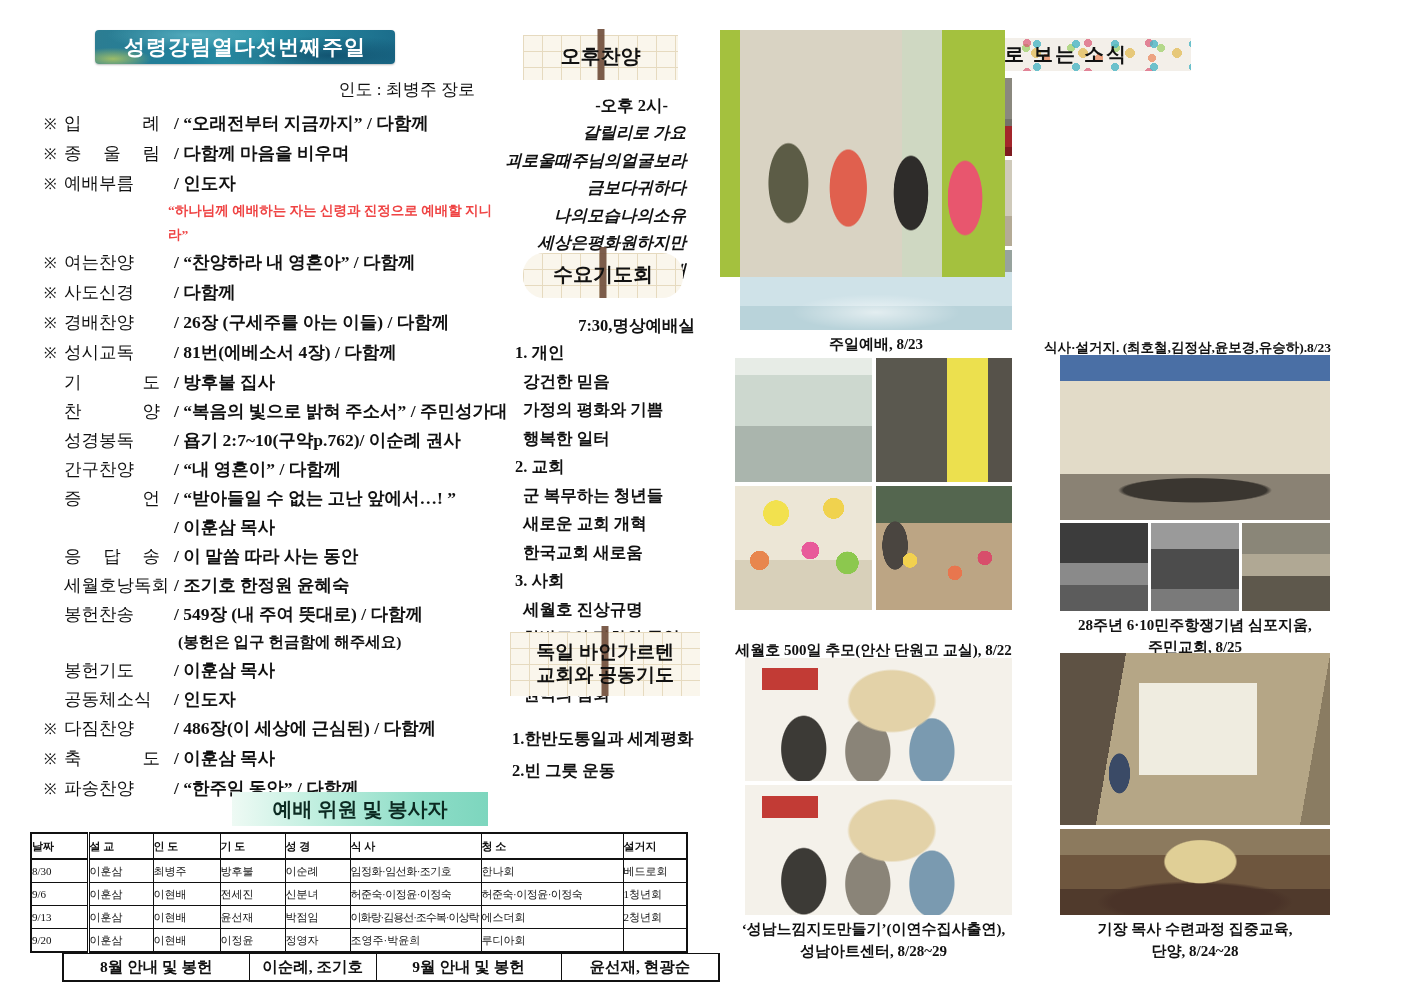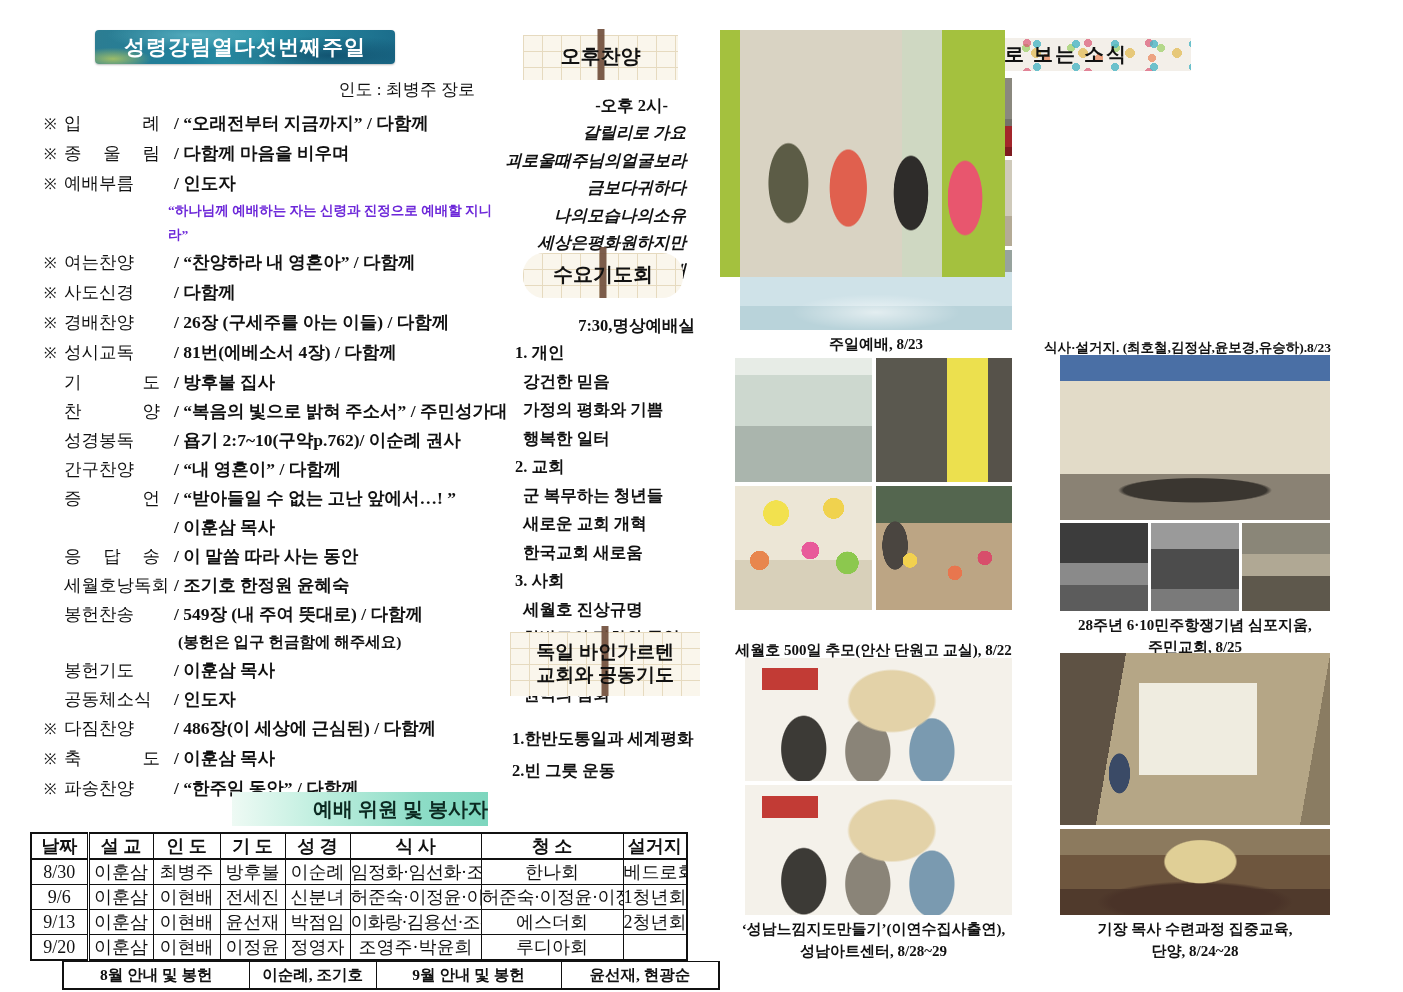--- a/index.html
+++ b/index.html
@@ -17,34 +17,34 @@
       radial-gradient(ellipse 150px 26px at 78% 75%, rgba(14,74,104,.8), transparent 75%),
       linear-gradient(90deg,#2c7d92,#1f7f9b 30%,#2d93a8 55%,#1b6d8b 100%);
     box-shadow:0 1px 2px rgba(0,0,0,.25);
   }
   .leader{width:445px;text-align:right;font-size:17px;margin-top:14px;margin-bottom:8px;}
   .w-list{margin-top:2px;}
   .w-row{display:flex;align-items:baseline;line-height:28px;margin:1px 0;font-size:17.5px;white-space:nowrap;}
   .w-star{width:34px;padding-left:14px;box-sizing:border-box;font-size:15px;}
   .w-label{width:96px;text-align:justify;text-align-last:justify;font-weight:400;}
   .w-content{margin-left:14px;font-weight:600;}
-  .w-note{margin-left:138px;font-size:13.5px;color:#6d28d9;line-height:24px;font-weight:600;}
+  .w-note{margin-left:138px;font-size:13.5px;color:#ef4444;line-height:24px;font-weight:600;}
   .w-note2{margin-left:148px;font-size:15.5px;line-height:26px;font-weight:600;}
   .w-cont{margin-left:144px;font-size:17.5px;line-height:28px;margin-top:1px;font-weight:600;}
 
   
   #committee{left:30px;top:792px;width:658px;}
   .committee-banner{
-    margin-left:202px;width:256px;height:34px;line-height:34px;text-align:right;
+    margin-left:202px;width:256px;height:34px;line-height:34px;text-align:center;
     font-size:20px;font-weight:bold;color:#0c2a22;
     background:linear-gradient(90deg,#eefaf4,#bdeede 35%,#8cdcc6 75%,#7dd6be);
   }
   table{border-collapse:collapse;table-layout:fixed;}
   .c-table{width:656px;margin-top:6px;border:2px solid #111;}
-  .c-table th,.c-table td{border:1px solid #111;text-align:center;font-size:18px;padding:0;height:22px;overflow:hidden;white-space:nowrap;}
+  .c-table th,.c-table td{border:1px solid #111;text-align:left;font-size:11px;padding:0;height:22px;overflow:hidden;white-space:nowrap;}
   .c-table th{height:24px;border-bottom:2px solid #111;font-weight:700;}
   .c-table th:first-child,.c-table td:first-child{border-right:3px double #111;}
   .sq1{font-size:13px;letter-spacing:-.5px;}
   .sq2{font-size:11px;letter-spacing:-1px;}
   .c-footer{width:656px;border:2px solid #111;border-top:0;margin-left:32px;}
   .c-footer td{border:1px solid #111;text-align:center;font-size:15.5px;height:24px;font-weight:600;white-space:nowrap;}
 
   
   .puzzle-head{
     position:relative;text-align:center;font-weight:bold;font-size:20px;

